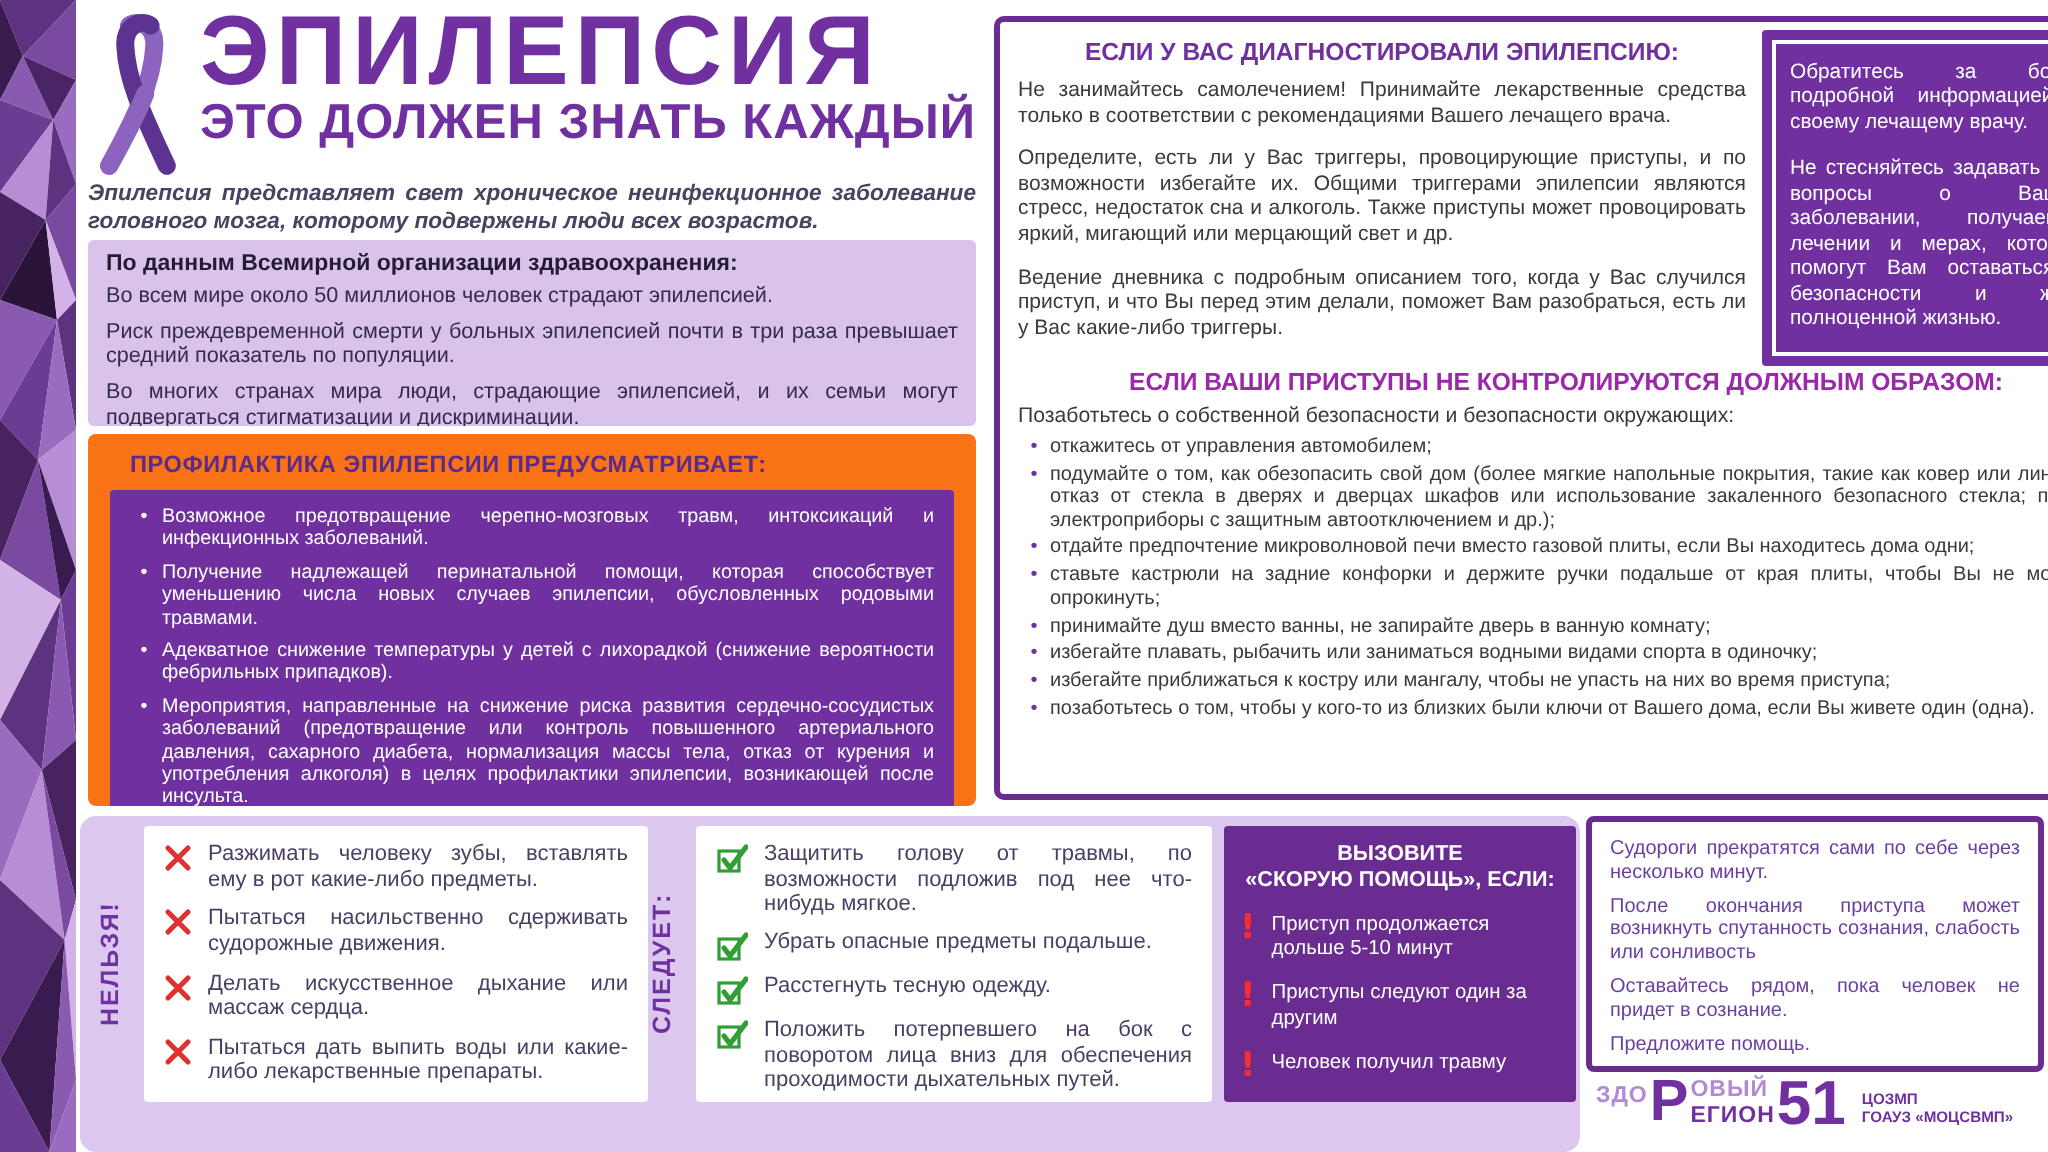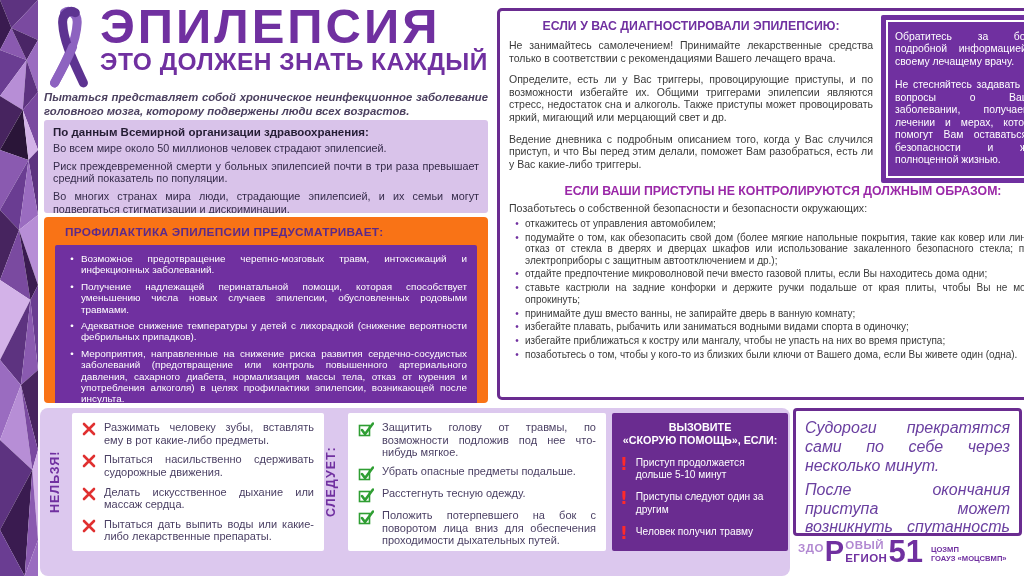--- a/index.html
+++ b/index.html
@@ -65,21 +65,21 @@
   .do-box .fa-item{margin-bottom:6px;}
   .ambulance{flex:0 0 176px;margin-left:6px;background:#6a2c90;border-radius:2px;padding:8px 8px;
              box-sizing:border-box;color:#fff;overflow:hidden;}
   .amb-title{text-align:center;font-weight:bold;font-size:10.8px;line-height:1.25;margin-bottom:9px;}
   .amb-item{display:flex;gap:8px;font-size:10.2px;line-height:1.2;margin-bottom:10px;}
   .excl{color:#ff2a2a;font-weight:800;font-size:17px;line-height:0.9;font-family:"DejaVu Sans",sans-serif;}
 
   
   .aftermath{position:absolute;left:793px;top:408px;width:229px;height:128px;background:#fff;
              border:3px solid #6a2c90;border-radius:4px;box-sizing:border-box;padding:8px 9px;overflow:hidden;}
-  .aft-p{font-size:16px;color:#6a3fa0;line-height:1.18;text-align:justify;margin-bottom:5px;font-style:italic;}
+  .aft-p{font-size:10px;color:#6a3fa0;line-height:1.18;text-align:justify;margin-bottom:5px;}
 
   
   .logo{position:absolute;left:798px;top:539px;width:226px;height:36px;display:flex;align-items:flex-start;}
   .logo-zdo{color:#b289d2;font-weight:bold;font-size:11.5px;margin-top:3px;letter-spacing:0.5px;}
   .logo-r{color:#7030a0;font-weight:bold;font-size:29px;line-height:0.85;margin:0 1px;}
   .logo-mid{display:flex;flex-direction:column;}
   .logo-ovyy{color:#b289d2;font-weight:bold;font-size:11.5px;line-height:1.1;letter-spacing:0.5px;}
   .logo-egion{color:#7030a0;font-weight:bold;font-size:11.5px;line-height:1.1;letter-spacing:0.5px;}
   .logo-51{color:#7030a0;font-weight:bold;font-size:31px;line-height:0.8;margin:1px 0 0 1px;}
   .logo-org{display:flex;flex-direction:column;margin:6px 0 0 8px;}
@@ -134,21 +134,21 @@
       <path d="M14,86 C28,60 38,40 39,20 C40,9 31,4 25,8" fill="none" stroke="#8d63c0" stroke-width="10" stroke-linecap="round"></path>
       <path d="M46,86 C34,60 24,40 23,20 C22,9 31,4 37,8" fill="none" stroke="#5d3391" stroke-width="10" stroke-linecap="round"></path>
       <path d="M14,86 C24,68 30,56 34,46" fill="none" stroke="#8d63c0" stroke-width="10" stroke-linecap="round"></path>
     </svg>
     <div class="titles">
       <div class="title">ЭПИЛЕПСИЯ</div>
       <div class="subtitle">ЭТО ДОЛЖЕН ЗНАТЬ КАЖДЫЙ</div>
     </div>
   </div>
 </div>
-<div class="intro">Пытаться представляет собой хроническое неинфекционное заболевание головного мозга, которому подвержены люди всех возрастов.</div>
+<div class="intro">Эпилепсия представляет свет хроническое неинфекционное заболевание головного мозга, которому подвержены люди всех возрастов.</div>
 
 <div class="who-box">
   <div class="who-title">По данным Всемирной организации здравоохранения:</div>
   <div class="who-p">Во всем мире около 50 миллионов человек страдают эпилепсией.</div>
   <div class="who-p">Риск преждевременной смерти у больных эпилепсией почти в три раза превышает средний показатель по популяции.</div>
   <div class="who-p">Во многих странах мира люди, страдающие эпилепсией, и их семьи могут подвергаться стигматизации и дискриминации.</div>
 </div>
 
 <div class="prevention">
   <div class="prevention-title">ПРОФИЛАКТИКА ЭПИЛЕПСИИ ПРЕДУСМАТРИВАЕТ:</div>

